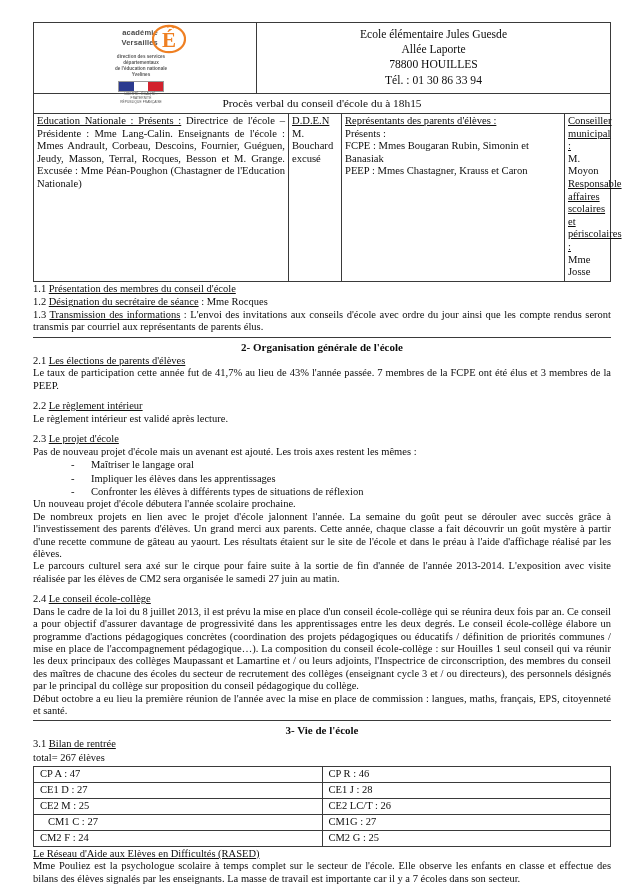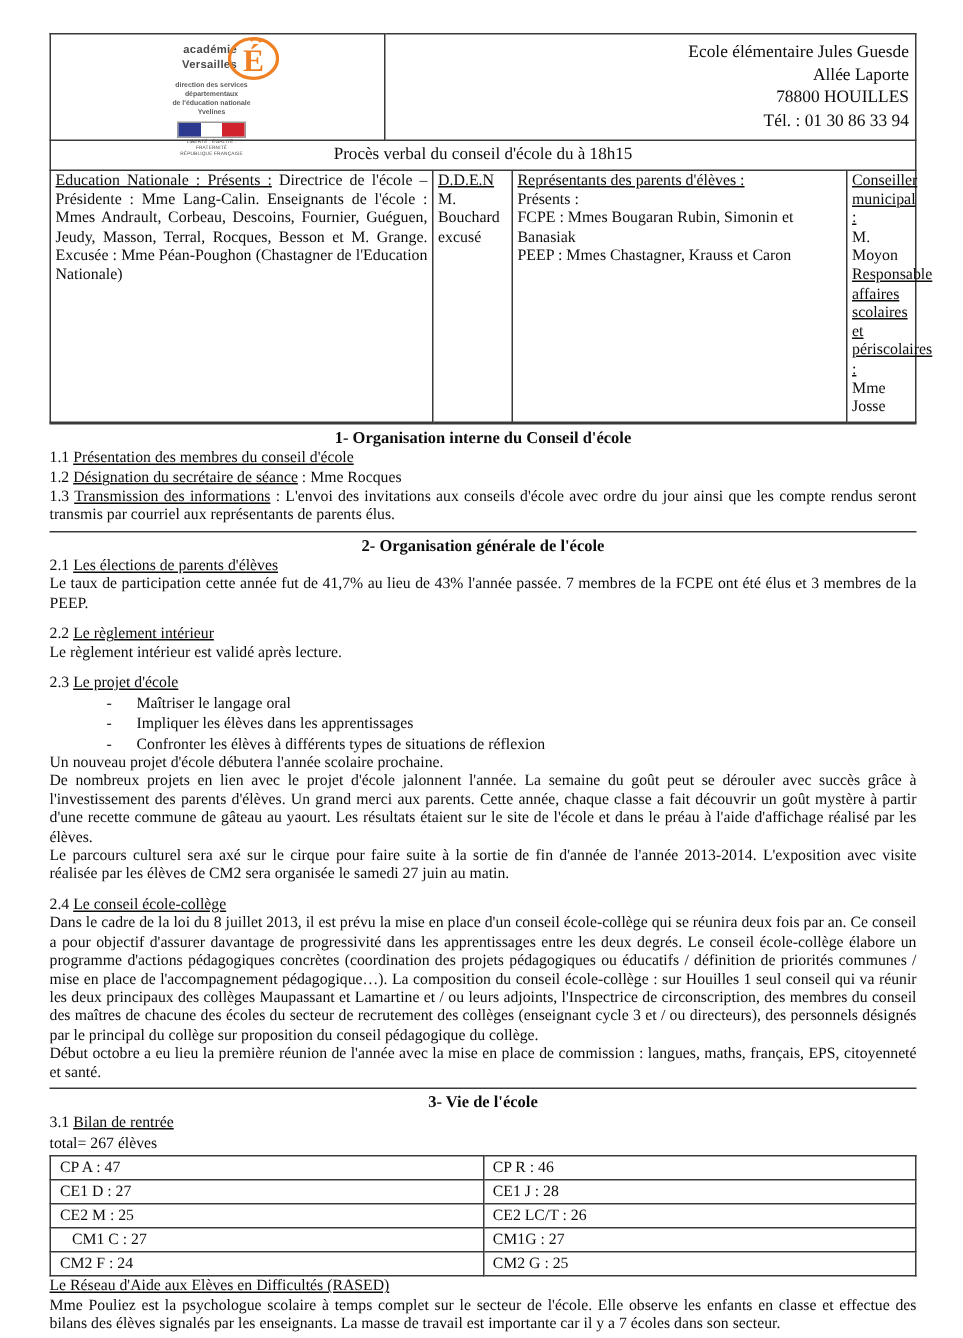--- a/index.html
+++ b/index.html
@@ -102,21 +102,21 @@
   .fb-r { background: #d2222e; }
   .flag-txt {
     font-family: "Liberation Sans", sans-serif;
     font-size: 3.2px;
     line-height: 4px;
     color: #4a4a4a;
     text-align: center;
     letter-spacing: .1px;
   }
   .school-cell {
-    text-align: right;
+    text-align: center;
     font-size: 11.6px;
     line-height: 15.2px;
     padding-top: 4px !important;
   }
   
   .pv-title {
     border: 1px solid #3a3a3a;
     border-top: none;
     text-align: center;
     font-size: 11.4px;
@@ -280,21 +280,20 @@
           <div>M. Moyon</div>
           <div class="u">Responsable</div>
           <div class="u">affaires scolaires</div>
           <div class="u">et périscolaires :</div>
           <div>Mme Josse</div>
         </td>
       </tr>
     </tbody>
       </table>
 
-    <div class="sec sec-first">1- Organisation interne du Conseil d'école</div>
     <p class="sub">
       <span>1.1</span>
       <span class="u">Présentation des membres du conseil d'école</span>
     </p>
     <p class="sub">
       <span>1.2</span>
       <span class="u">Désignation du secrétaire de séance</span><span> : Mme Rocques</span>
     </p>
     <p class="t">
       <span>1.3</span>
@@ -311,20 +310,21 @@
     <p class="sub">
       <span>2.2</span>
       <span class="u">Le règlement intérieur</span>
     </p>
     <p class="t">Le règlement intérieur est validé après lecture.</p>
     <div class="gap"></div>
     <p class="sub">
       <span>2.3</span>
       <span class="u">Le projet d'école</span>
     </p>
+    <p class="t">Pas de nouveau projet d'école mais un avenant est ajouté. Les trois axes restent les mêmes :</p>
     <ul class="dash">
       <li>Maîtriser le langage oral</li>
       <li>Impliquer les élèves dans les apprentissages</li>
       <li>Confronter les élèves à différents types de situations de réflexion</li>
     </ul>
     <p class="t">Un nouveau projet d'école débutera l'année scolaire prochaine.</p>
     <p class="t">De nombreux projets en lien avec le projet d'école jalonnent l'année. La semaine du goût peut se dérouler avec succès grâce à l'investissement des parents d'élèves. Un grand merci aux parents. Cette année, chaque classe a fait découvrir un goût mystère à partir d'une recette commune de gâteau au yaourt. Les résultats étaient sur le site de l'école et dans le préau à l'aide d'affichage réalisé par les élèves.</p>
     <p class="t">Le parcours culturel sera axé sur le cirque pour faire suite à la sortie de fin d'année de l'année 2013-2014. L'exposition avec visite réalisée par les élèves de CM2 sera organisée le samedi 27 juin au matin.</p>
     <div class="gap"></div>
     <p class="sub">

